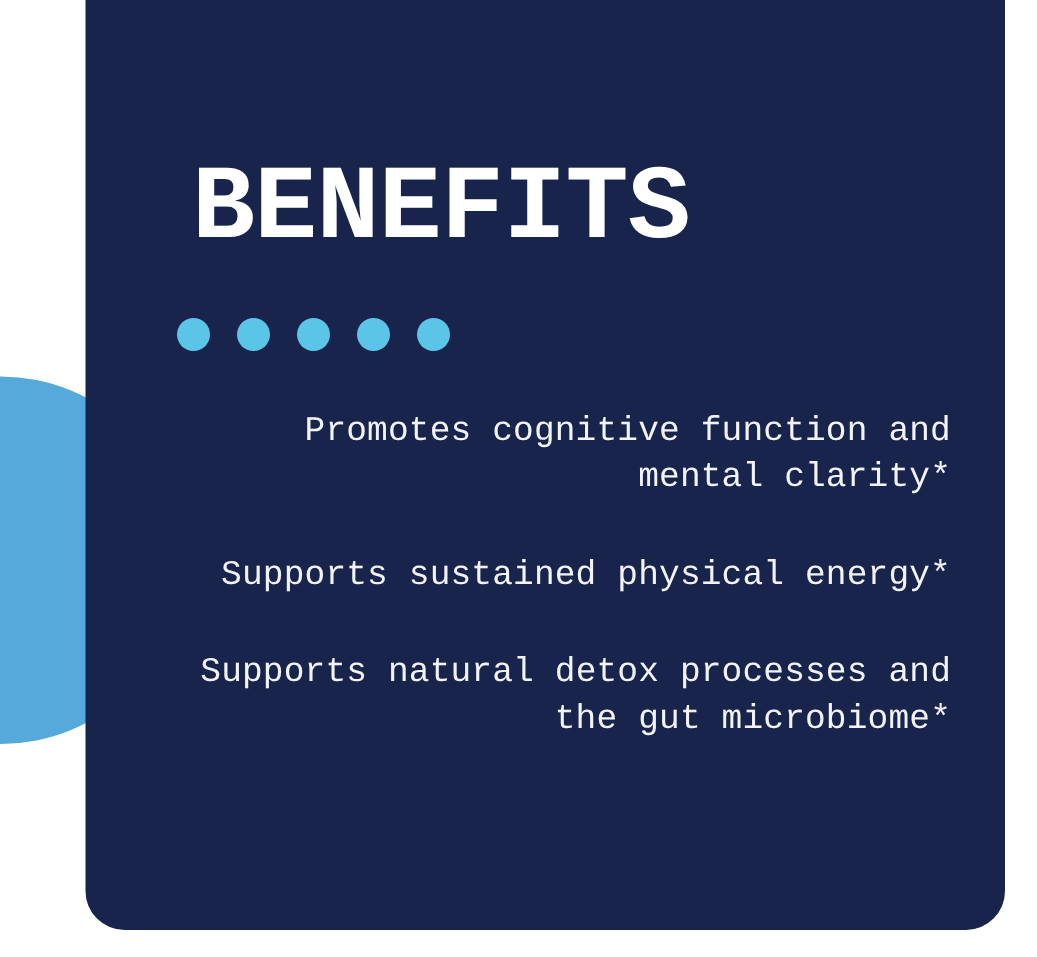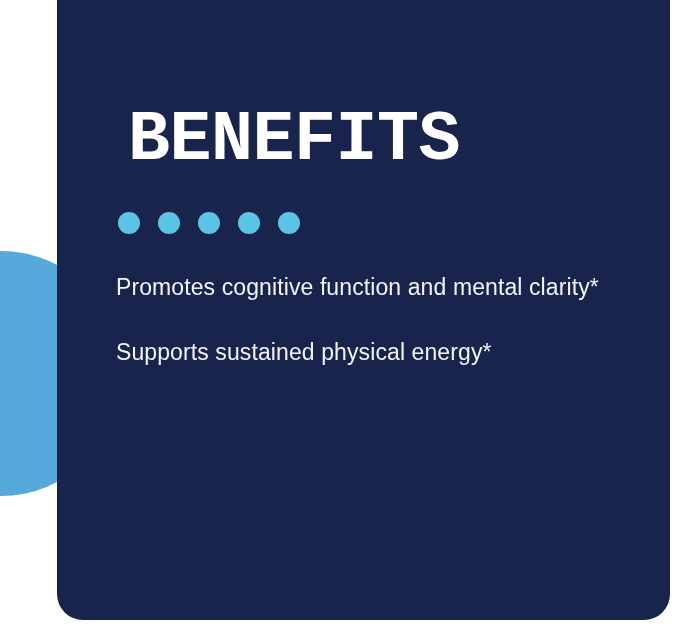--- a/index.html
+++ b/index.html
@@ -92,26 +92,27 @@
     left: 0;
     top: 272px;
     width: 518px;
     margin: 0;
     padding: 0;
     list-style: none;
   }
 
   .benefit-item {
     margin: 0 0 34px 0;
-    font-family: Liberation Sans, sans-serif;
+    font-family: Liberation Mono, monospace;
     font-weight: 400;
     font-size: 23px;
     line-height: 31px;
     color: #F2F3F7;
     letter-spacing: 0.1px;
+    text-align: right;
     -webkit-font-smoothing: antialiased;
   }
 
   .benefit-item:last-child {
     margin-bottom: 0;
   }
 </style>
 </head>
 <body>
 
@@ -128,18 +129,19 @@
         <span class="dot" style="background: rgb(91, 197, 232);"></span>
         <span class="dot" style="background: rgb(91, 197, 232);"></span>
         <span class="dot" style="background: rgb(91, 197, 232);"></span>
         <span class="dot" style="background: rgb(91, 197, 232);"></span>
         <span class="dot" style="background: rgb(91, 197, 232);"></span>
       </div>
 
       <ul id="benefit-list">
         <li class="benefit-item" style="color: rgb(242, 243, 247);">Promotes cognitive function and mental clarity*</li>
         <li class="benefit-item" style="color: rgb(242, 243, 247);">Supports sustained physical energy*</li>
+        <li class="benefit-item" style="color: rgb(242, 243, 247);">Supports natural detox processes and the gut microbiome*</li>
       </ul>
 
     </div>
   </div>
 
 </div>
 
 </body></html>

